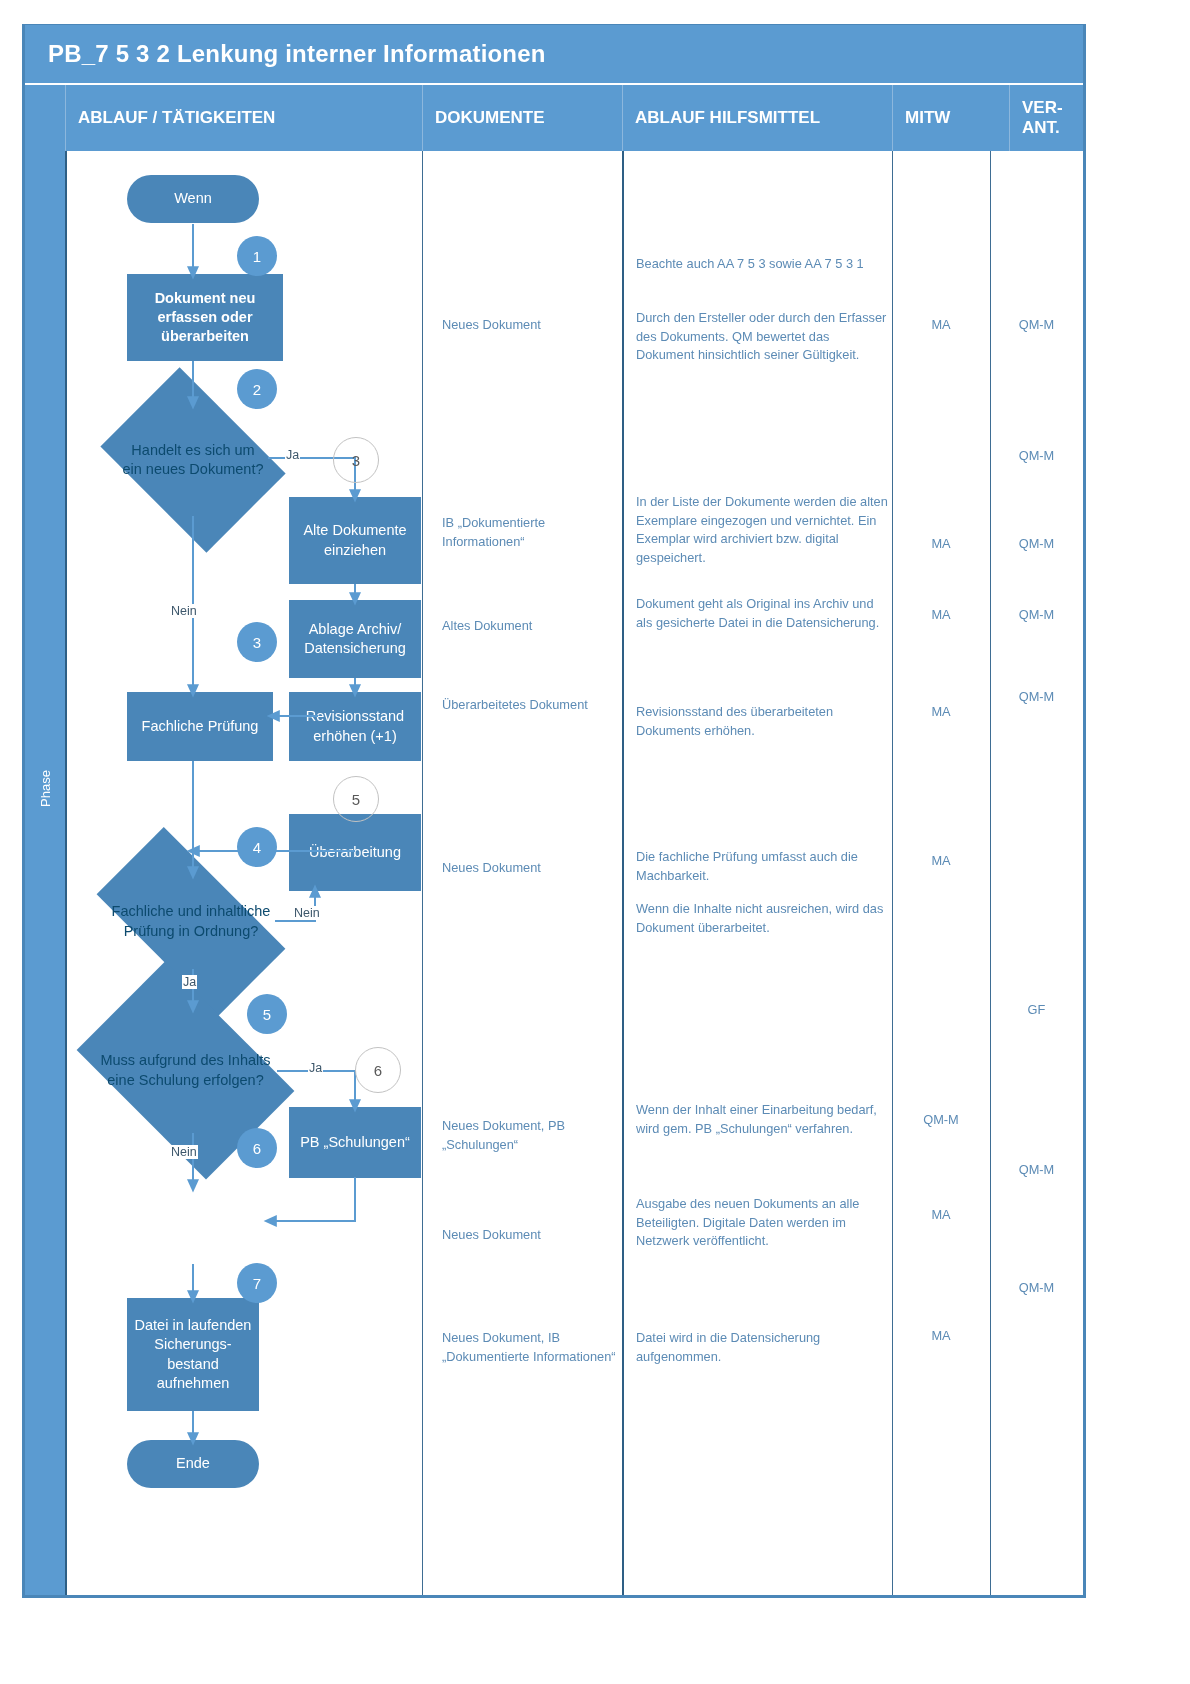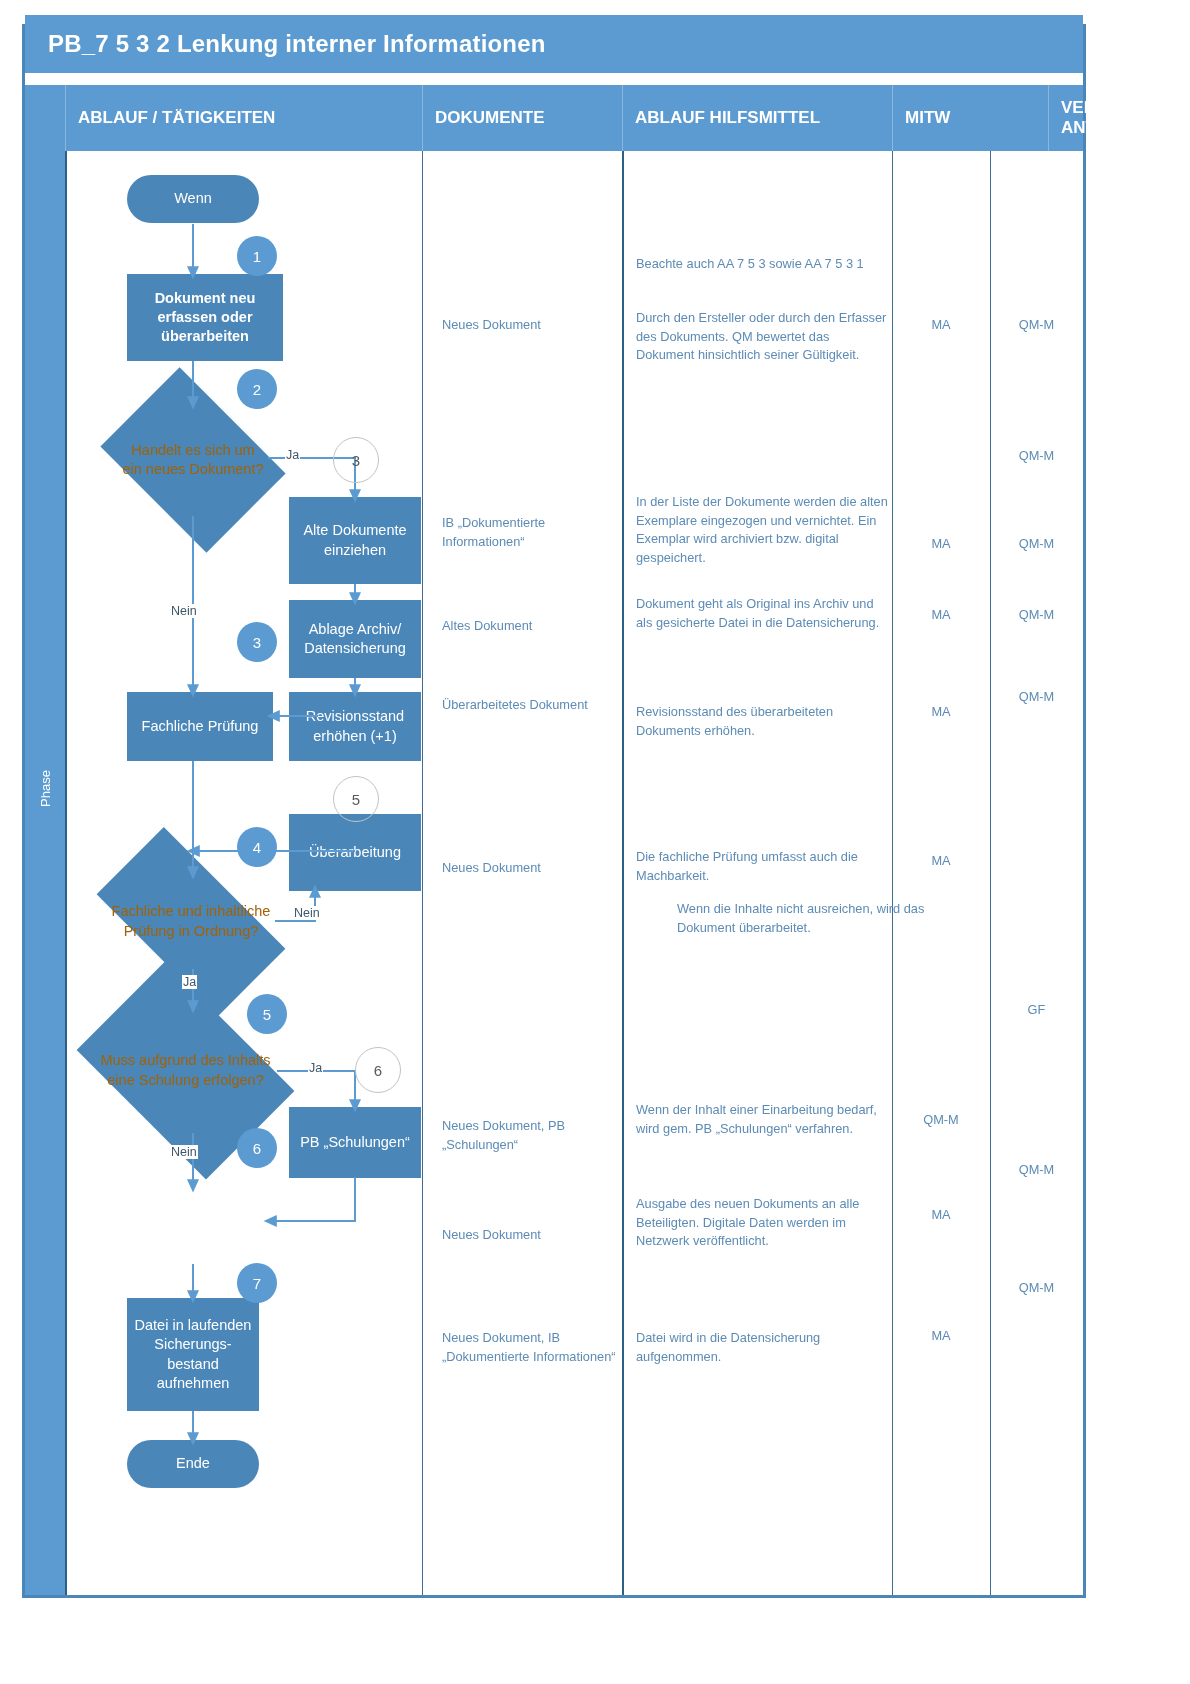--- a/index.html
+++ b/index.html
@@ -26,21 +26,21 @@
     position: absolute;
     left: 22px; top: 24px;
     width: 1064px; height: 1574px;
     border: 3px solid #4a86b8;
     box-sizing: border-box;
   }
 
   
   .title-bar {
     position: absolute;
-    left: 25px; top: 15px;
+    left: 25px; top: 25px;
     width: 1058px; height: 58px;
     background: #5b9bd1;
     box-sizing: border-box;
     display: flex;
     align-items: center;
   }
   .title-text {
     color: #ffffff;
     font-size: 24px;
     font-weight: bold;
@@ -66,21 +66,21 @@
     font-weight: bold;
     box-sizing: border-box;
     border-left: 1px solid #8cb7dd;
   }
   .hdr-cell span { padding-left: 12px; }
   .hdr-phase  { left: 0;    width: 40px; border-left: none; }
   .hdr-ablauf { left: 40px; width: 357px; }
   .hdr-dok    { left: 397px; width: 200px; }
   .hdr-hilf   { left: 597px; width: 270px; }
   .hdr-mitw   { left: 867px; width: 98px; }
-  .hdr-vera   { left: 984px; width: 75px; margin-left: 39px; }
+  .hdr-vera   { left: 984px; width: 75px; }
 
   
   .body-area {
     position: absolute;
     left: 25px; top: 151px;
     width: 1058px; height: 1444px;
     background: #ffffff;
   }
   .phase-strip {
     position: absolute;
@@ -124,21 +124,21 @@
     justify-content: center;
     text-align: center;
     font-size: 14.5px;
     line-height: 1.32;
     box-sizing: border-box;
     padding: 2px 4px;
   }
   .node.term { border-radius: 26px; }
   .node.diamond {
     background: transparent;
-    color: #a16207;
+    color: #0c4a6e;
   }
   .diamond .dshape {
     position: absolute;
     left: 0; top: 0; right: 0; bottom: 0;
     background: #4a86b8;
     transform: rotate(45deg);
   }
   .diamond .dtext {
     position: relative;
     z-index: 2;
@@ -370,21 +370,21 @@
       <div class="txt" style="top:1178px;">Neues Dokument, IB „Dokumentierte Informationen“</div>
     </div>
 
     <div class="hilf-col">
       <div class="txt" style="top:104px;">Beachte auch AA 7 5 3 sowie AA 7 5 3 1</div>
       <div class="txt" style="top:158px;">Durch den Ersteller oder durch den Erfasser des Dokuments. QM bewertet das Dokument hinsichtlich seiner Gültigkeit.</div>
       <div class="txt" style="top:342px;">In der Liste der Dokumente werden die alten Exemplare eingezogen und vernichtet. Ein Exemplar wird archiviert bzw. digital gespeichert.</div>
       <div class="txt" style="top:444px;">Dokument geht als Original ins Archiv und als gesicherte Datei in die Datensicherung.</div>
       <div class="txt" style="top:697px;">Die fachliche Prüfung umfasst auch die Machbarkeit.</div>
       <div class="txt" style="top:552px;">Revisionsstand des überarbeiteten Dokuments erhöhen.</div>
-      <div class="txt" style="top:749px;margin-left:41px;">Wenn die Inhalte nicht ausreichen, wird das Dokument überarbeitet.</div>
+      <div class="txt" style="top:749px;">Wenn die Inhalte nicht ausreichen, wird das Dokument überarbeitet.</div>
       <div class="txt" style="top:950px;">Wenn der Inhalt einer Einarbeitung bedarf, wird gem. PB „Schulungen“ verfahren.</div>
       <div class="txt" style="top:1044px;">Ausgabe des neuen Dokuments an alle Beteiligten. Digitale Daten werden im Netzwerk veröffentlicht.</div>
       <div class="txt" style="top:1178px;">Datei wird in die Datensicherung aufgenommen.</div>
     </div>
 
     <div class="mitw-col">
       <div class="txt" style="top:165px;">MA</div>
       <div class="txt" style="top:384px;">MA</div>
       <div class="txt" style="top:455px;">MA</div>
       <div class="txt" style="top:552px;">MA</div>

